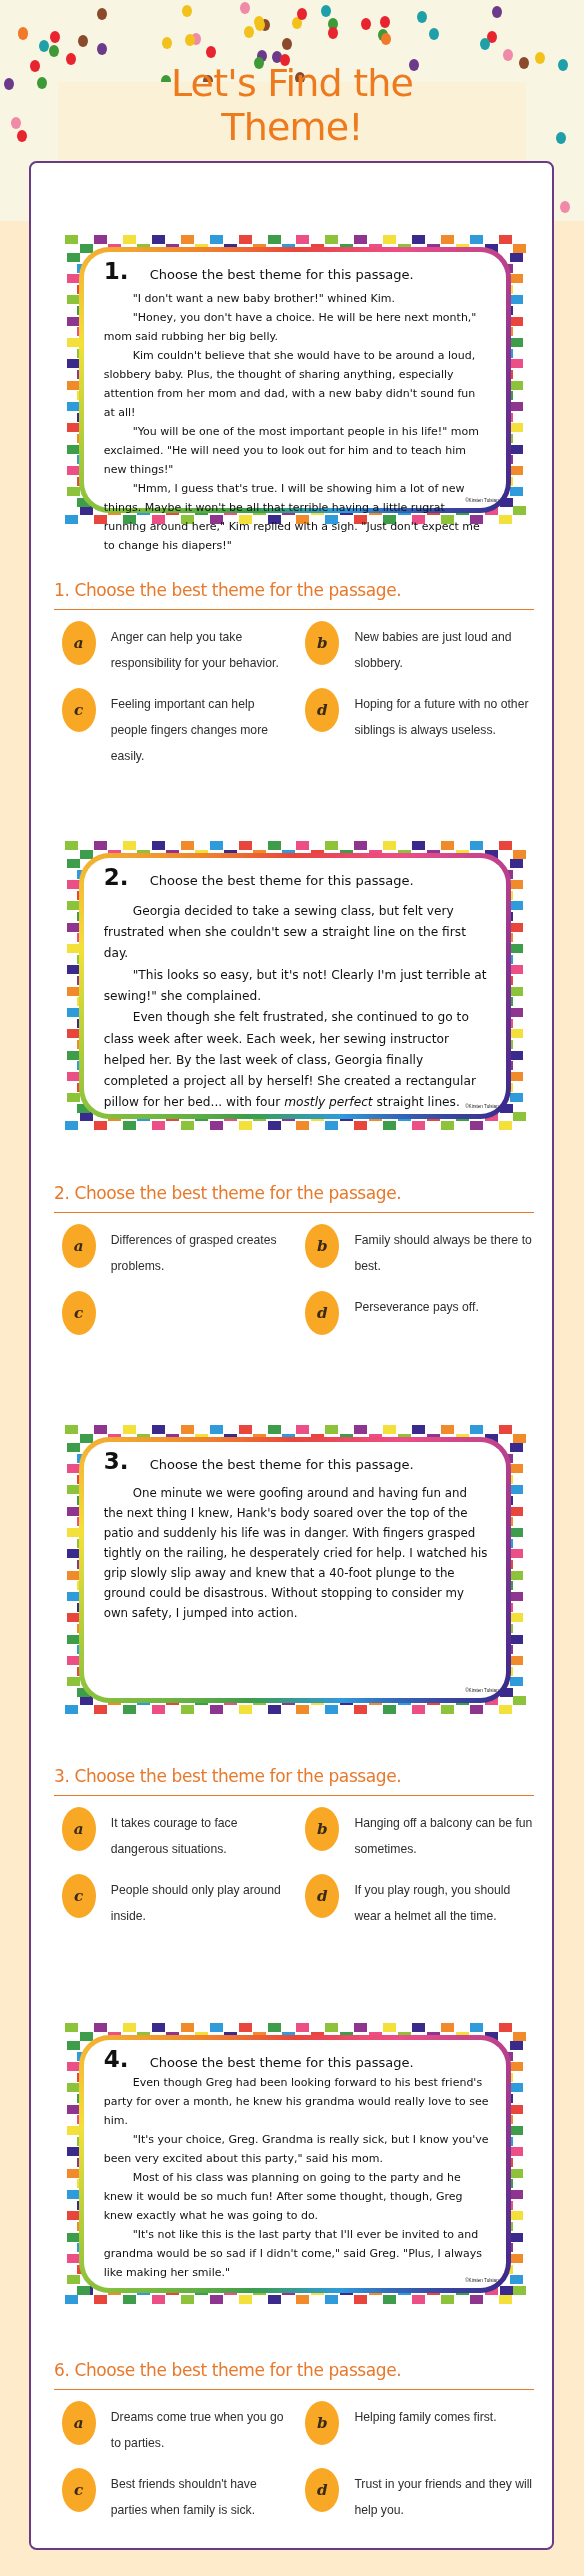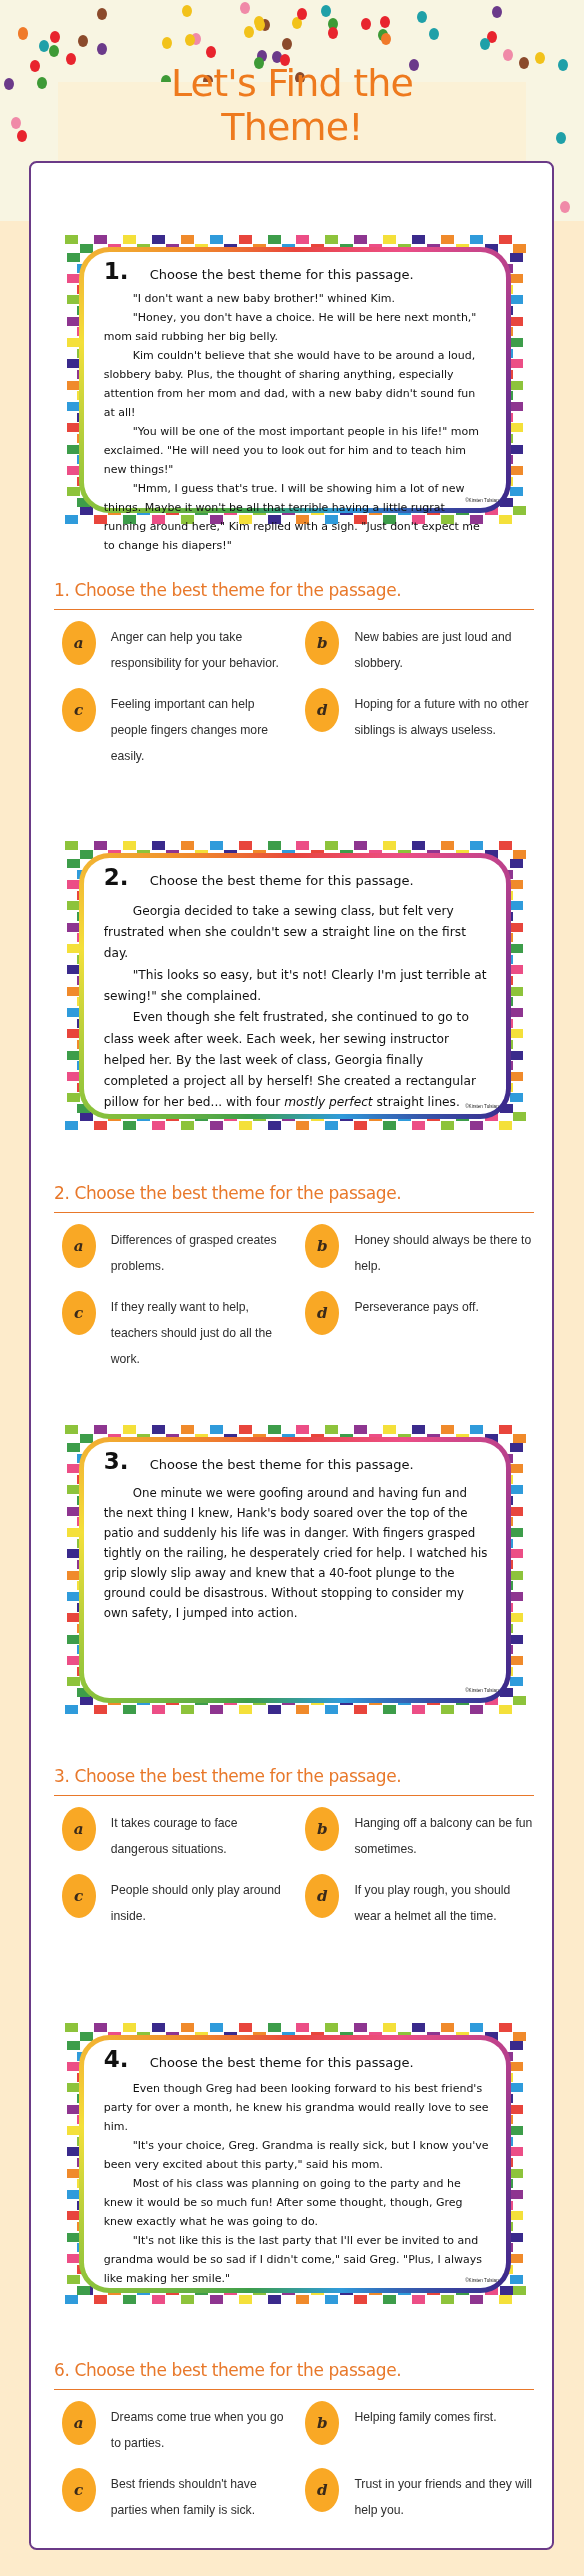--- a/index.html
+++ b/index.html
@@ -445,25 +445,24 @@
 
   <div class="question" style="top:1020px;">
     <h2 class="q-title">2. Choose the best theme for the passage.</h2>
     <div class="options">
       <div class="option">
         <span class="opt-letter">a</span>
         <span class="opt-text">Differences of grasped creates problems.</span>
       </div>
       <div class="option">
         <span class="opt-letter">b</span>
-        <span class="opt-text">Honey should always be there to help.</span>
+        <span class="opt-text">Family should always be there to best.</span>
       </div>
       <div class="option">
         <span class="opt-letter">c</span>
-        <span class="opt-text">If they really want to help, teachers should just do all the work.</span>
       </div>
       <div class="option">
         <span class="opt-letter">d</span>
         <span class="opt-text">Perseverance pays off.</span>
       </div>
     </div>
   </div>
 
   <div class="passage-card" style="top:1257px;">
     <div class="checker">
@@ -730,21 +729,21 @@
         <span class="sq" style="left: 12.2px; top: 268px; background: rgb(61, 157, 74);"></span>
         <span class="sq" style="left: 445px; top: 257px; background: rgb(47, 155, 219);"></span>
         <span class="sq" style="left: 435px; top: 268px; background: rgb(58, 42, 140);"></span>
       </div>
     <div class="frame">
       <div class="frame-inner">
         <div class="card-head">
           <span class="card-num">4.</span>
           <span class="card-prompt">Choose the best theme for this passage.</span>
         </div>
-        <div class="card-body" style="font-size:11px;line-height:19px;margin-top:7px;">
+        <div class="card-body" style="font-size:11px;line-height:19px;margin-top:1px;">
           <p>Even though Greg had been looking forward to his best friend's party for over a month, he knew his grandma would really love to see him.</p>
           <p>"It's your choice, Greg.  Grandma is really sick, but I know you've been very excited about this party," said his mom.</p>
           <p>Most of his class was planning on going to the party and he knew it would be so much fun!  After some thought, though, Greg knew exactly what he was going to do.</p>
           <p>"It's not like this is the last party that I'll ever be invited to and grandma would be so sad if I didn't come," said Greg.  "Plus, I always like making her smile."</p>
         </div>
         <span class="copyright">©Kirsten Tulsian</span>
       </div>
     </div>
   </div>
 

